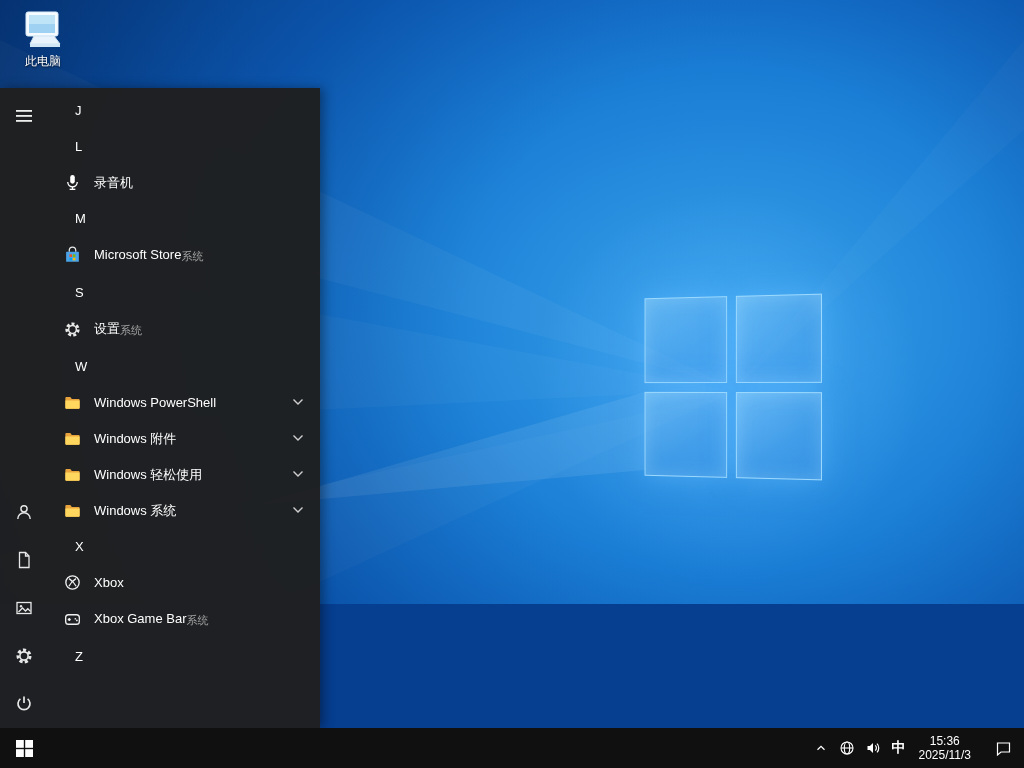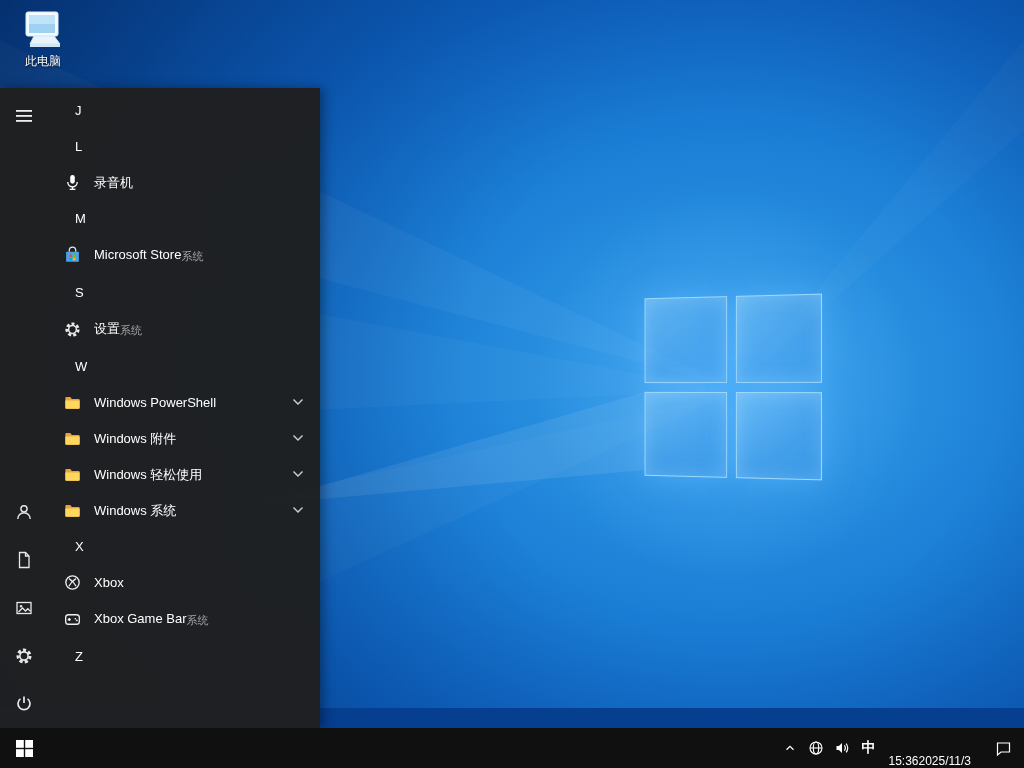--- a/index.html
+++ b/index.html
@@ -1,21 +1,21 @@
 <!DOCTYPE html>
 <html><head>
 <meta charset="utf-8">
 <style>
   * { margin:0; padding:0; box-sizing:border-box; }
   html,body { width:1024px; height:768px; overflow:hidden; }
   body { font-family:"Liberation Sans","DejaVu Sans",sans-serif; position:relative; background:#063e90; }
 
   
   .desktop {
-    position:absolute; left:0; top:0; width:1024px; height:708px; overflow:hidden;
+    position:absolute; left:0; top:0; width:1024px; height:604px; overflow:hidden;
     background: radial-gradient(ellipse 1150px 850px at 71% 53%,
       #38a2ea 0%, #1b7fd6 28%, #0d61c2 48%, #0953ad 64%, #07479d 80%, #063e90 100%);
   }
   .rays { position:absolute; left:0; top:0; width:1024px; height:728px; display:block; }
   .vignette {
     position:absolute; inset:0;
     background: radial-gradient(circle at 71% 53%, rgba(0,0,0,0) 32%, rgba(3,22,62,0.25) 75%, rgba(2,14,44,0.42) 100%);
   }
   .logo-glow {
     position:absolute; left:528px; top:186px; width:400px; height:400px; border-radius:50%;
@@ -61,21 +61,21 @@
   
   .taskbar {
     position:absolute; left:0; bottom:0; width:1024px; height:40px; background:#101010; z-index:10;
     display:flex; align-items:center; color:#fff;
   }
   .start-btn { width:48px; height:40px; display:flex; align-items:center; justify-content:center; cursor:pointer; }
   .tb-spacer { flex:1; }
   .tray { display:flex; align-items:center; height:40px; padding-right:4px; }
   .tray-btn { height:40px; min-width:26px; display:flex; align-items:center; justify-content:center; cursor:pointer; padding:0 3px; }
   .ime { font-size:14px; font-weight:bold; }
-  .clock { flex-direction:row; line-height:14px; font-size:12px; text-align:center; padding:0 7px;align-items:flex-end; }
+  .clock { flex-direction:column; line-height:14px; font-size:12px; text-align:center; padding:0 7px; }
   .clock span { display:block; }
   .action-center { margin-left:8px; width:34px; }
 </style>
 </head>
 <body>
 
 <div class="desktop">
   <svg class="rays" viewBox="0 0 1024 728">
     <polygon points="728,385 0,40 0,195" fill="#ffffff" opacity="0.045"></polygon>
     <polygon points="728,390 0,255 0,425" fill="#ffffff" opacity="0.035"></polygon>

